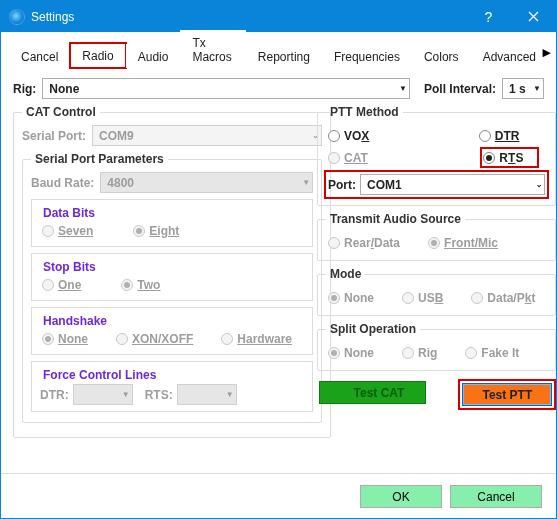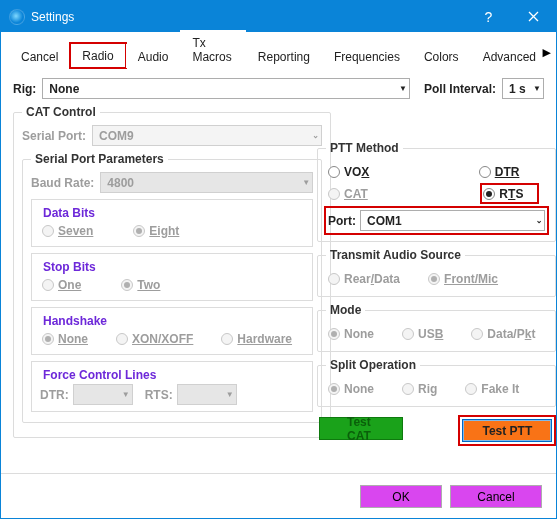--- a/index.html
+++ b/index.html
@@ -16,42 +16,42 @@
   .tab.hl { outline: 2px solid #d40000; outline-offset: -1px; }
   .tabs-arrow { position: absolute; right: -3px; top: 6px; font-size: 11px; }
 
   .body { padding: 10px 12px 8px 12px; font-size: 12px; color: #222; font-weight: bold; }
   .row { display: flex; align-items: center; gap: 6px; margin-bottom: 6px; }
   .combo { display: inline-flex; align-items: center; border: 1px solid #adadad; height: 21px; background: #fff; padding: 0 2px 0 6px; font-size: 12px; color: #222; }
   .combo.disabled, .combo.disabled .arrbtn { color: #9d9d9d; border-color: #d0d0d0; background: #f4f4f4; }
   .combo.flat { border: 1px solid #adadad; }
   .combo.dark { background: #e6e6e6; }
 
-  .cols { display: flex; gap: 14px; align-items: flex-end; }
+  .cols { display: flex; gap: 14px; }
   .col-l { width: 290px; }
   .col-r { flex: 1; }
 
   fieldset { border: 1px solid #dcdcdc; border-radius: 2px; margin: 0 0 6px 0; padding: 6px 8px 8px 8px; }
   fieldset legend { font-size: 12px; padding: 0 4px; color: #333; }
   fieldset.inner { margin-top: 4px; }
   .label-dis { color: #9d9d9d; }
   .radio { display: inline-flex; align-items: center; gap: 4px; font-size: 12px; margin-right: 10px; }
   .radio .r { width: 12px; height: 12px; border: 1px solid #888; border-radius: 50%; display: inline-flex; align-items: center; justify-content: center; background: #fff; }
   .radio .r.sel::after { content: ""; width: 6px; height: 6px; background: #222; border-radius: 50%; }
   .radio.dis { color: #9d9d9d; }
   .radio.dis .r { border-color: #c8c8c8; background: #f4f4f4; }
   .radio.dis .r.sel::after { background: #b0b0b0; }
   .u { text-decoration: underline; }
 
   .hl-box { outline: 2px solid #d40000; outline-offset: 0px; }
   .port-row { display: flex; align-items: center; gap: 4px; margin-top: 4px; padding: 2px; }
 
   .btn { height: 23px; border: 1px solid #adadad; background: linear-gradient(#f6f6f6,#e8e8e8); font-size: 12px; padding: 0 14px; display: inline-flex; align-items: center; justify-content: center; }
-  .btn.flat { background: #d946ef; text-align: center; }
-  .btn.testcat { background: #1aa21a; color: #0a5f0a; border-color: #0e7a0e; width: 84px; padding-left: 27px; }
+  .btn.flat { background: #86efac; text-align: center; }
+  .btn.testcat { background: #1aa21a; color: #0a5f0a; border-color: #0e7a0e; width: 107px; padding-left: 27px; }
   .btn.testptt { width: 90px; background: #f97316; border: 1px solid #0068c6; box-shadow: inset 0 0 0 1px #7fb9e8; }
 
   .bottom-btns { position: absolute; right: 14px; bottom: 10px; display: flex; gap: 8px; }
   .sep-line { border-top: 1px solid #dcdcdc; position: absolute; left: 0; right: 0; bottom: 44px; }
 
   .mini-fs { border: 1px solid #dcdcdc; padding: 6px 8px; margin: 6px 0 2px; }
   .mini-fs .lg { font-size: 12px; color: #6d28d9; margin-top: -13px; background: #fff; display: inline-block; padding: 0 3px; }
 
   .rts-hl { outline: 2px solid #d40000; padding: 1px 4px 1px 1px; }
 

